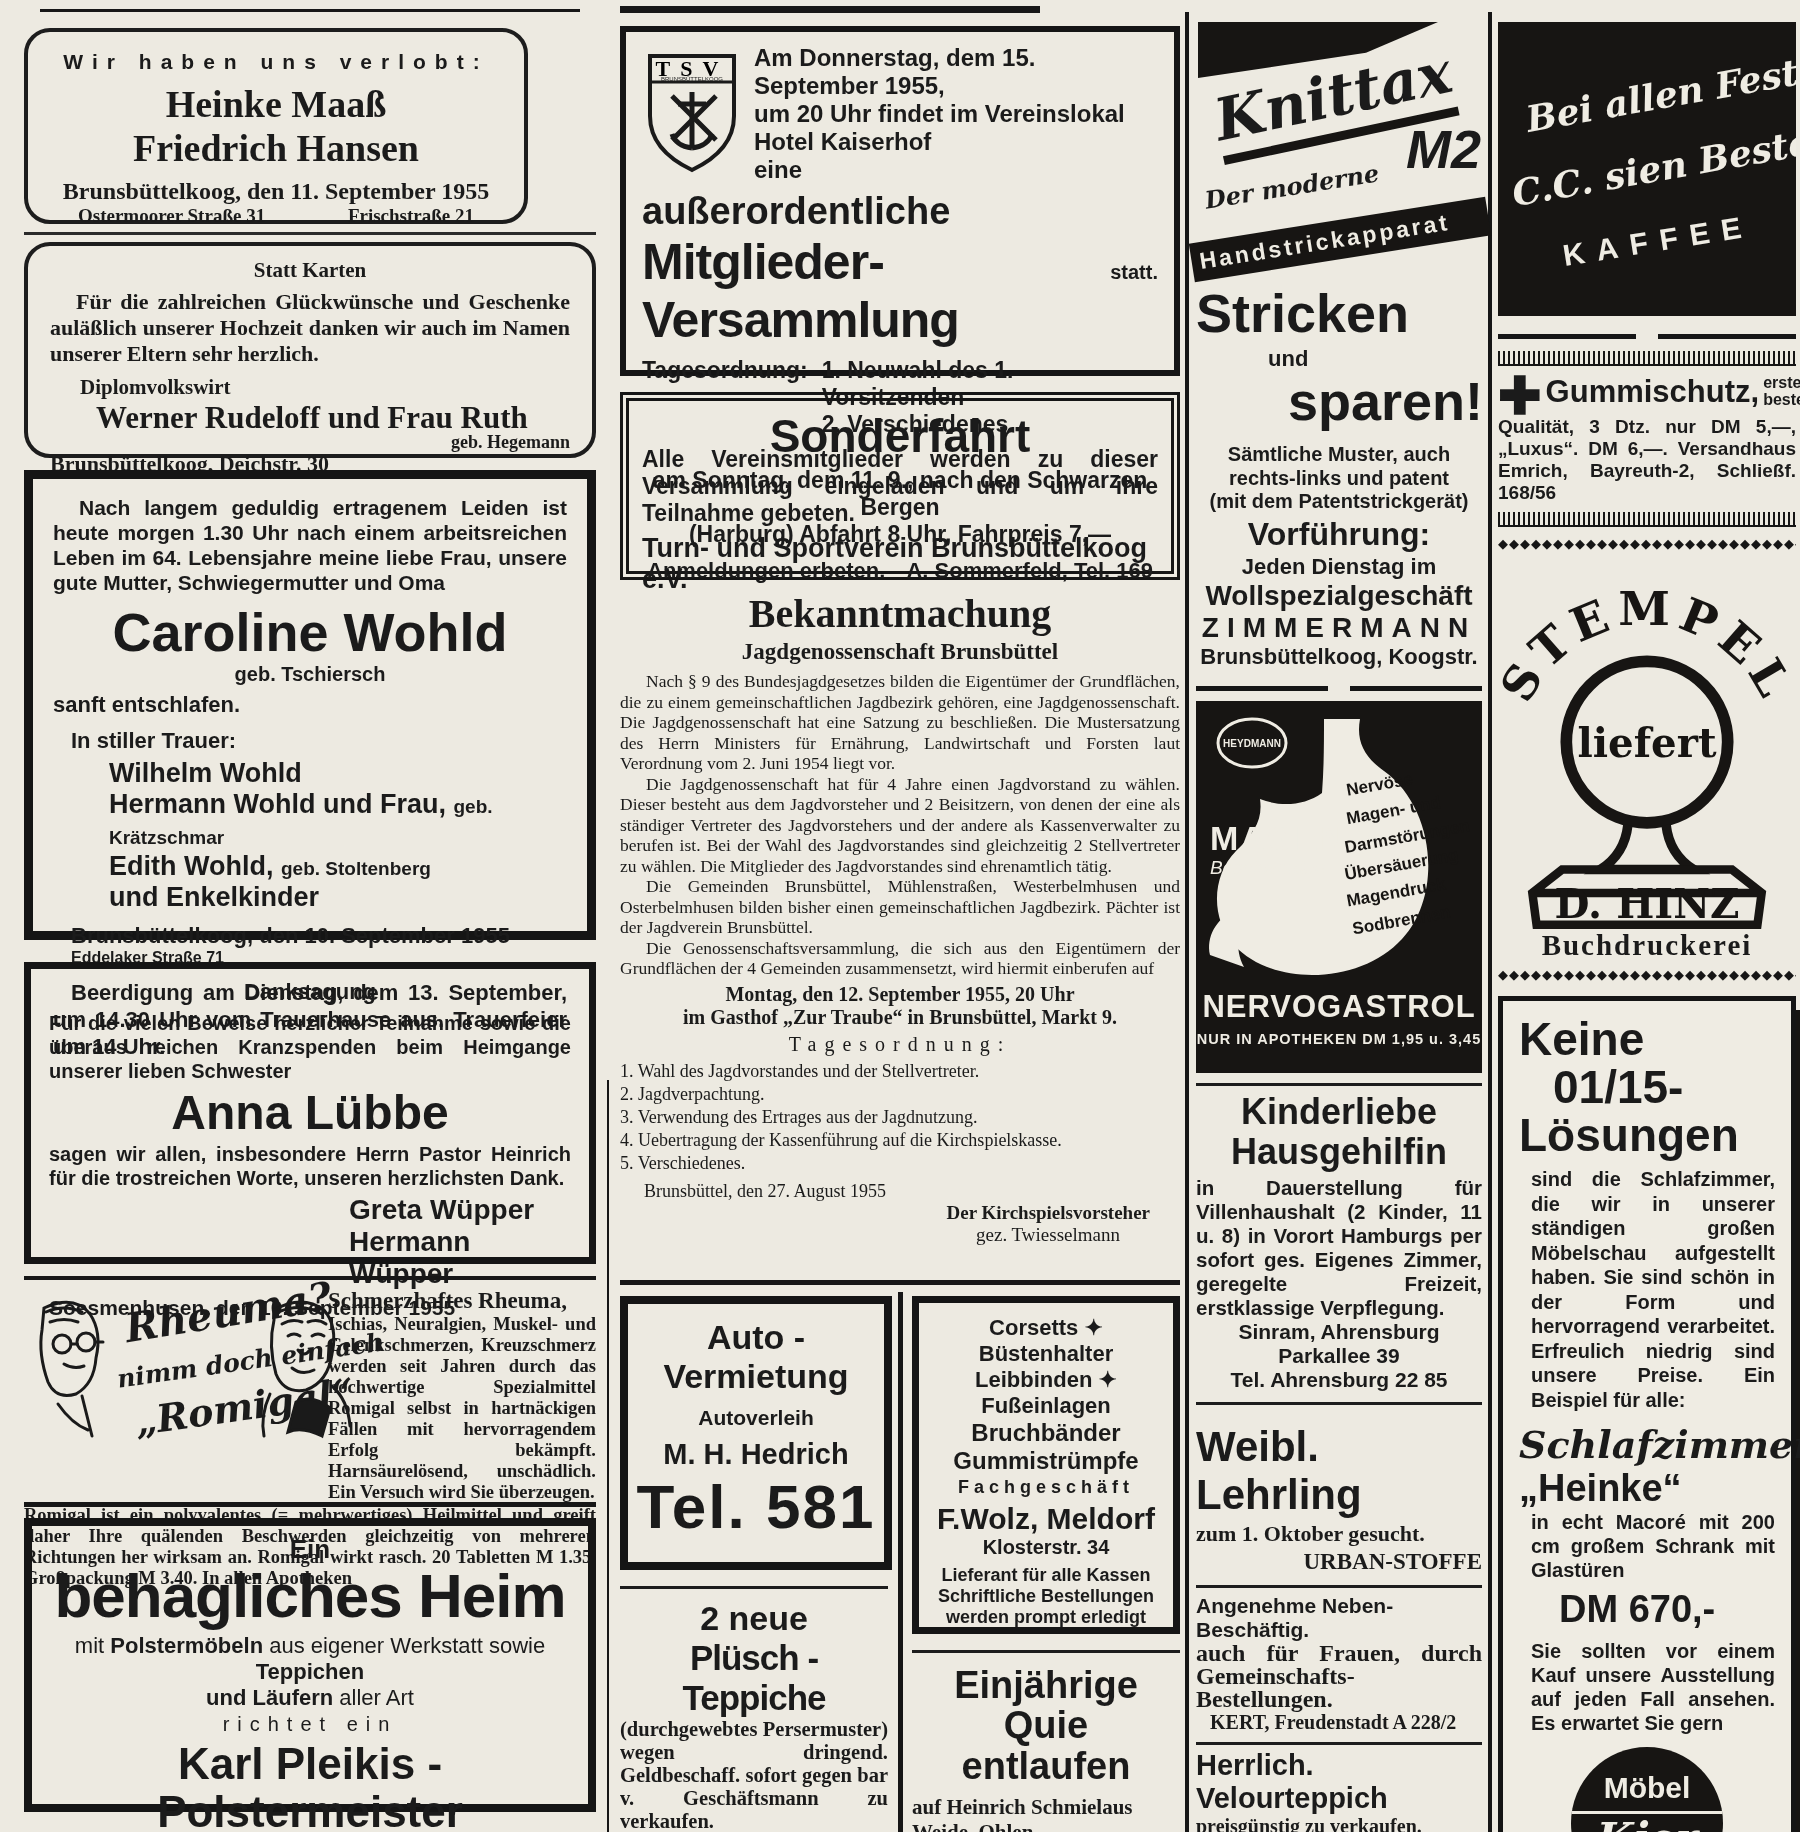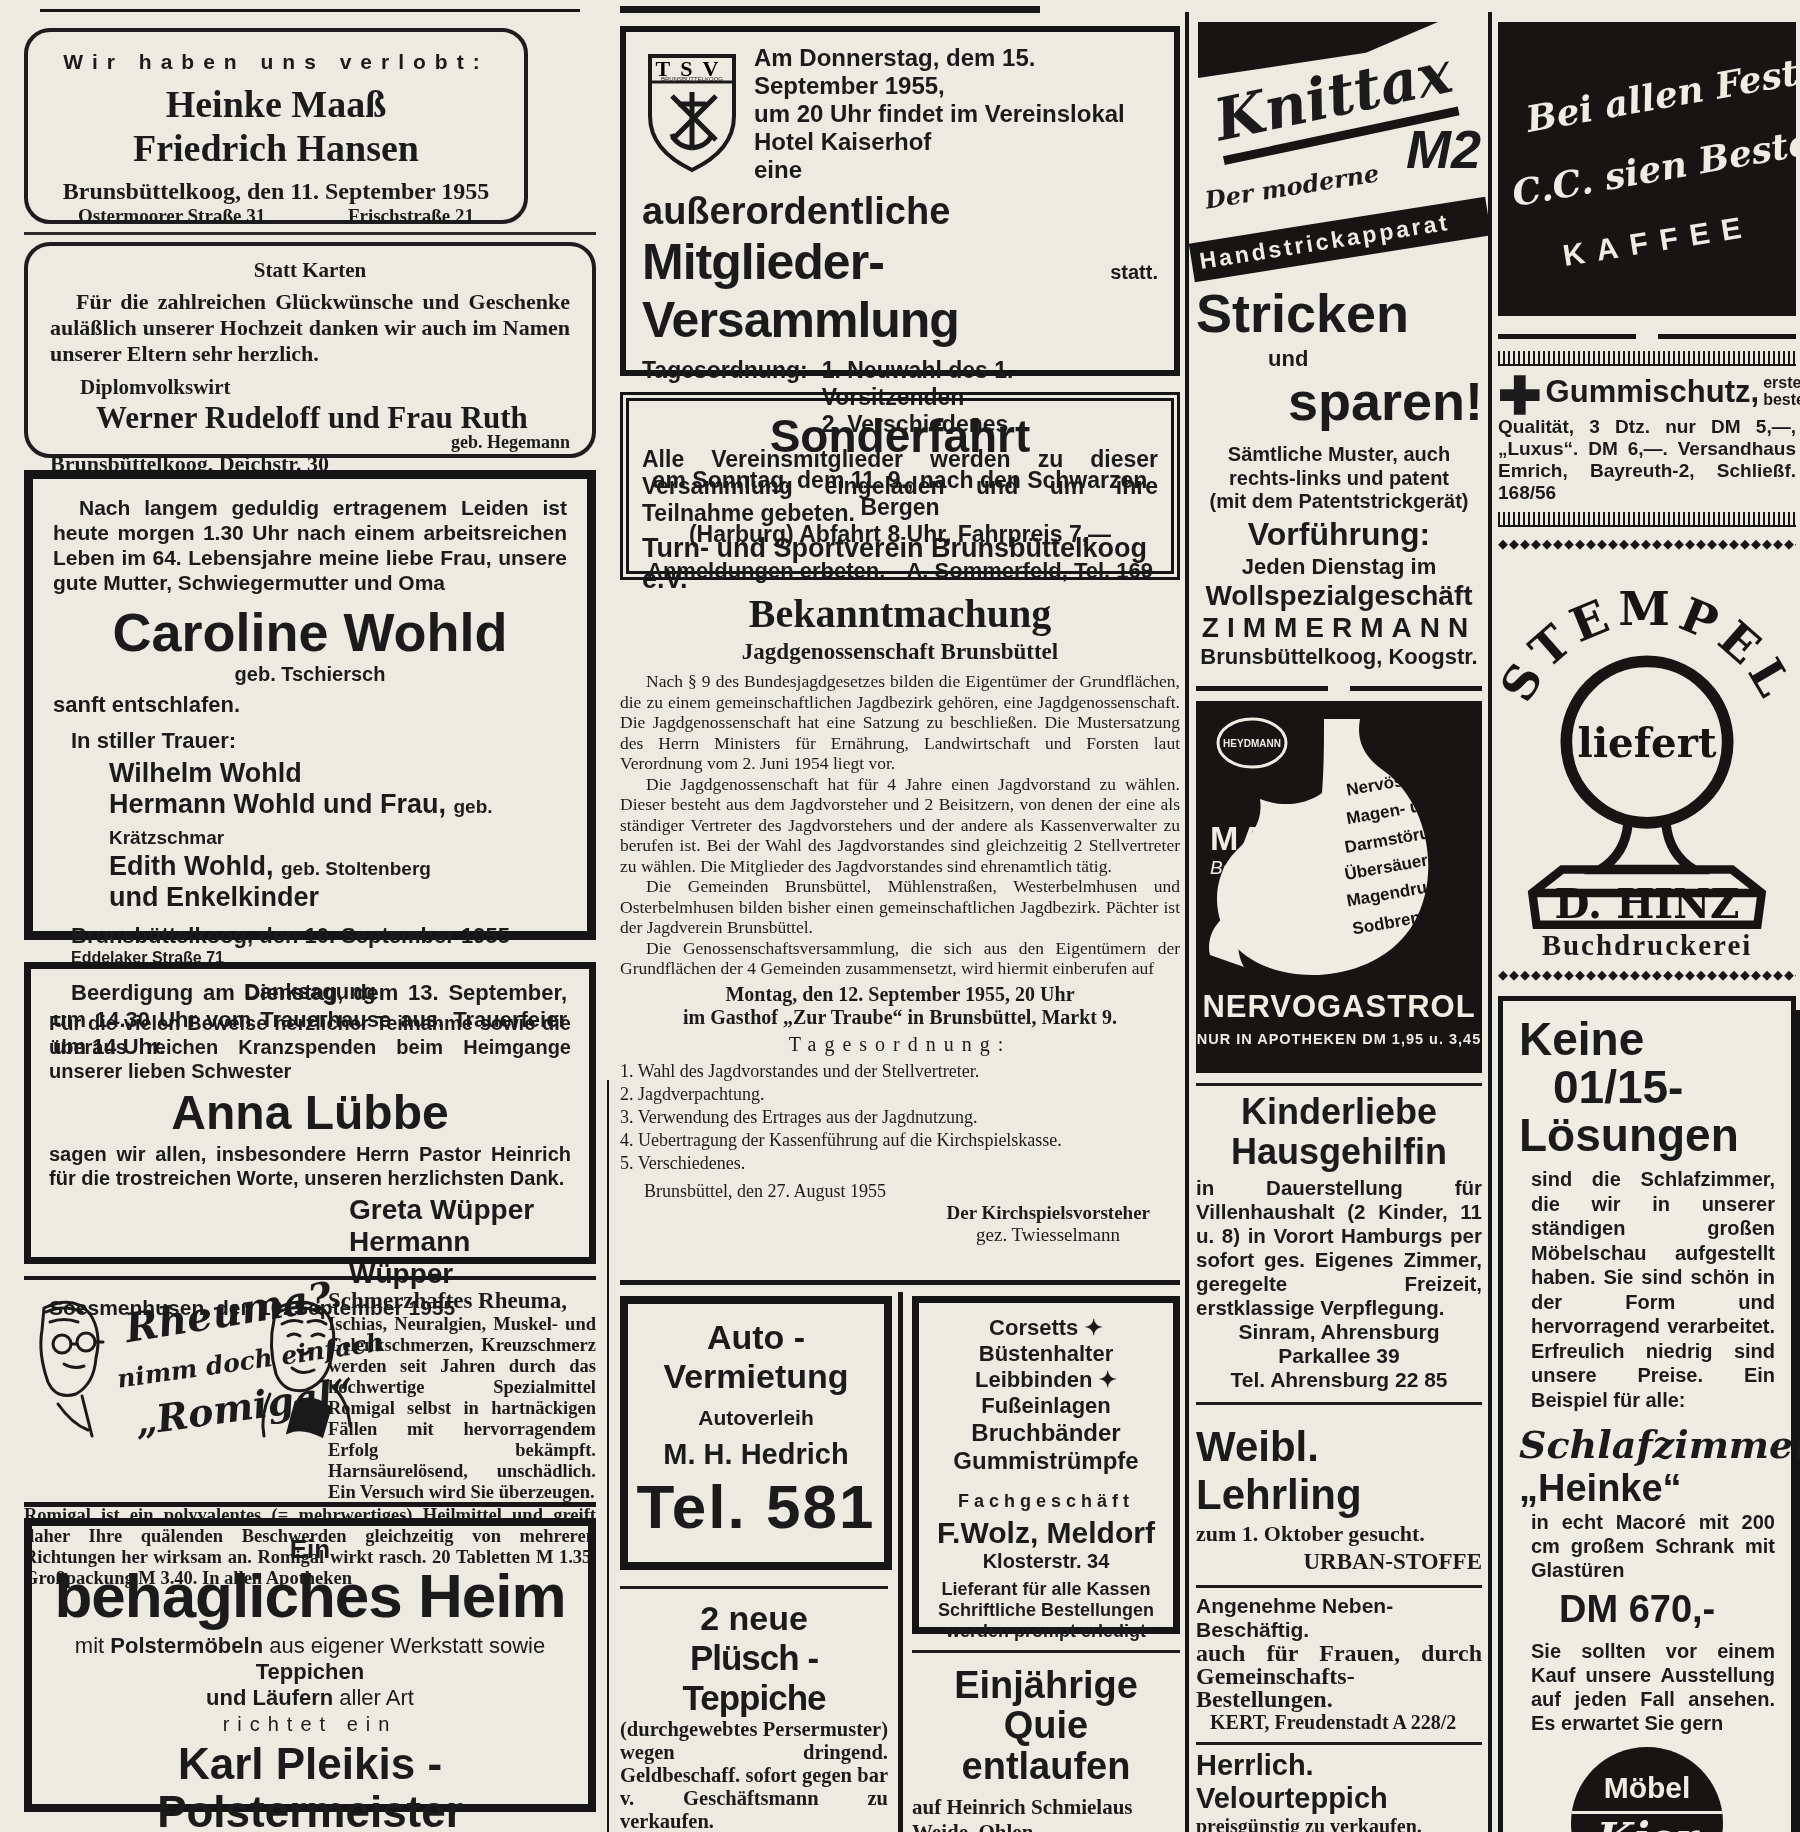--- a/index.html
+++ b/index.html
@@ -219,21 +219,21 @@
   <div class="c b" style="font-size:35px;letter-spacing:-1px;">Plüsch - Teppiche</div>
   <p class="ser b jus" style="font-size:20.5px;line-height:23px;">(durchgewebtes Persermuster) wegen dringend. Geldbeschaff. sofort gegen bar v. Geschäftsmann zu verkaufen.</p>
 
 </div>
 
 <div class="abs c" style="left:912px;top:1296px;width:268px;height:338px;border:7px solid #151515;padding:12px 6px;">
   <div class="b" style="font-size:22px;">Corsetts ✦ Büstenhalter</div>
   <div class="b" style="font-size:22px;">Leibbinden ✦ Fußeinlagen</div>
   <div class="b" style="font-size:24px;">Bruchbänder</div>
   <div class="b" style="font-size:24px;">Gummistrümpfe</div>
-  <div class="b" style="font-size:18px;letter-spacing:5px;margin-top:16px;">Fachgeschäft</div>
+  <div class="b" style="font-size:18px;letter-spacing:5px;margin-top:2px;">Fachgeschäft</div>
   <div class="b" style="font-size:30px;margin-top:4px;">F.Wolz, Meldorf</div>
   <div class="b" style="font-size:20px;">Klosterstr. 34</div>
   <div class="b" style="font-size:18px;margin-top:6px;">Lieferant für alle Kassen</div>
   <div class="b" style="font-size:18px;">Schriftliche Bestellungen</div>
   <div class="b" style="font-size:18px;">werden prompt erledigt</div>
 </div>
 
 <div class="abs" style="left:912px;top:1650px;width:268px;border-top:3px solid #1d1d1d;padding-top:12px;">
   <div class="c b" style="font-size:38px;line-height:40px;">Einjährige Quie</div>
   <div class="c b" style="font-size:38px;line-height:42px;">entlaufen</div>

